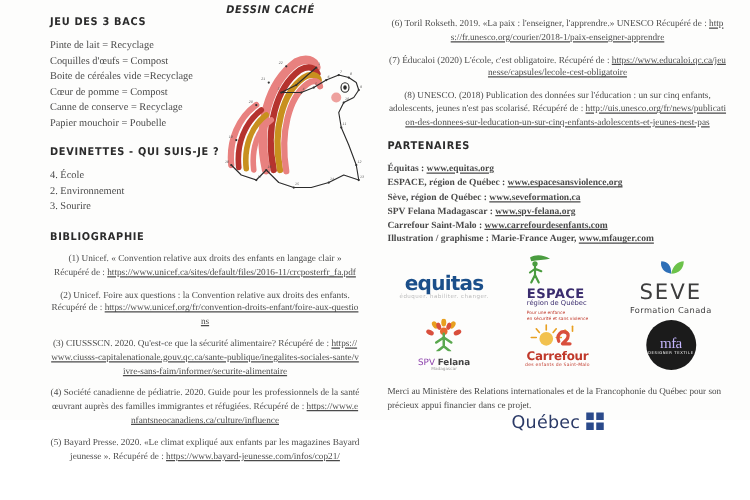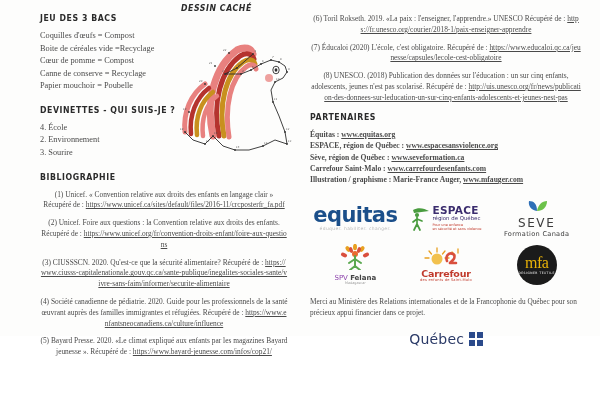--- a/index.html
+++ b/index.html
@@ -122,34 +122,34 @@
     align-items: center;
     justify-content: center;
     text-align: center;
   }
 
   
   .equitas-wrap { line-height: 1; }
   .equitas-word {
     font-family: "DejaVu Sans", sans-serif;
     font-weight: bold;
-    font-size: 21px;
+    font-size: 16px;
     color: #1b4f8a;
     letter-spacing: -0.6px;
   }
   .equitas-tag {
     font-family: "DejaVu Sans", sans-serif;
     font-size: 4.4px;
     color: #b9b9b9;
     letter-spacing: 0.4px;
     margin-top: 1px;
   }
 
   
-  .espace-wrap { display: flex; align-items: flex-end; gap: 2px; }
+  .espace-wrap { display: flex; align-items: flex-start; gap: 2px; flex-direction: column; }
   .espace-txt { text-align: left; line-height: 1.05; }
   .espace-name {
     font-family: "DejaVu Sans", sans-serif;
     font-weight: bold;
     font-size: 10.5px;
     color: #3b2d6e;
     letter-spacing: 0.3px;
   }
   .espace-sub {
     font-family: "DejaVu Sans", sans-serif;
@@ -161,21 +161,21 @@
     font-size: 3.5px;
     color: #c0392b;
     line-height: 1.25;
     margin-top: 1.5px;
   }
 
   
   .seve-wrap { line-height: 1.15; }
   .seve-name {
     font-family: "DejaVu Sans", sans-serif;
-    font-size: 12px;
+    font-size: 17px;
     color: #3d3d3d;
     letter-spacing: 1.6px;
   }
   .seve-sub {
     font-family: "DejaVu Sans", sans-serif;
     font-size: 6.6px;
     color: #3d3d3d;
     letter-spacing: 0.3px;
   }
 
@@ -218,44 +218,44 @@
     border-radius: 50%;
     background: #1b1b1b;
     display: flex;
     flex-direction: column;
     align-items: center;
     justify-content: center;
     line-height: 1;
   }
   .mfa-name {
     font-family: "Liberation Serif", serif;
-    font-size: 16px;
-    color: #eab308;
+    font-size: 12px;
+    color: #c4b5fd;
     letter-spacing: -0.5px;
   }
   .mfa-sub {
     font-family: "DejaVu Sans", sans-serif;
     font-size: 3px;
     color: #ffffff;
     letter-spacing: 0.5px;
     margin-top: 1px;
   }
 
   
   .funding {
     font-size: 7.3px;
     line-height: 1.5;
     color: #4a4a4a;
     margin: 4px 0 0 0;
   }
   .quebec-row {
     display: flex;
     justify-content: center;
-    align-items: center;
-    margin-top: 12px;
+    align-items: flex-start;
+    margin-top: 0;
     gap: 5px;
   }
   .quebec-word {
     font-family: "DejaVu Sans", sans-serif;
     font-size: 14px;
     color: #2b3a67;
     letter-spacing: 0.2px;
   }
   .quebec-flag {
     display: grid;
@@ -296,20 +296,21 @@
 </head>
 <body>
 
 <div class="page">
 
   <div class="col col-left">
 
     <div class="heading">JEU DES 3 BACS</div>
 
     <ul class="answers">
+      <li>Pinte de lait = Recyclage</li>
       <li>Coquilles d'œufs = Compost</li>
       <li>Boite de céréales vide =Recyclage</li>
       <li>Cœur de pomme = Compost</li>
       <li>Canne de conserve = Recyclage</li>
       <li>Papier mouchoir = Poubelle</li>
     </ul>
 
     <div class="heading">DEVINETTES - QUI SUIS-JE ?</div>
 
     <ul class="riddles">
@@ -438,20 +439,23 @@
       <li>
         <span>Équitas : </span><a class="lnk" href="#">www.equitas.org</a>
       </li>
       <li>
         <span>ESPACE, région de Québec : </span><a class="lnk" href="#">www.espacesansviolence.org</a>
       </li>
       <li>
         <span>Sève, région de Québec : </span><a class="lnk" href="#">www.seveformation.ca</a>
       </li>
       <li>
+        <span>SPV Felana Madagascar : </span><a class="lnk" href="#">www.spv-felana.org</a>
+      </li>
+      <li>
         <span>Carrefour Saint-Malo : </span><a class="lnk" href="#">www.carrefourdesenfants.com</a>
       </li>
       <li>
         <span>Illustration / graphisme : Marie-France Auger, </span><a class="lnk" href="#">www.mfauger.com</a>
       </li>
     </ul>
 
     <div class="logos">
 
       <div class="logo-cell">

